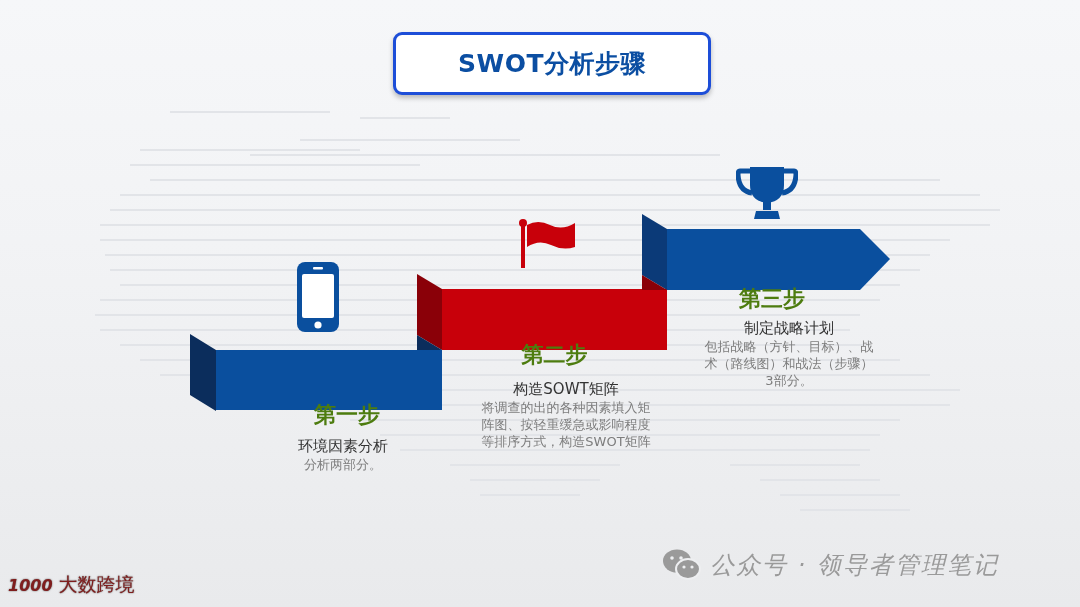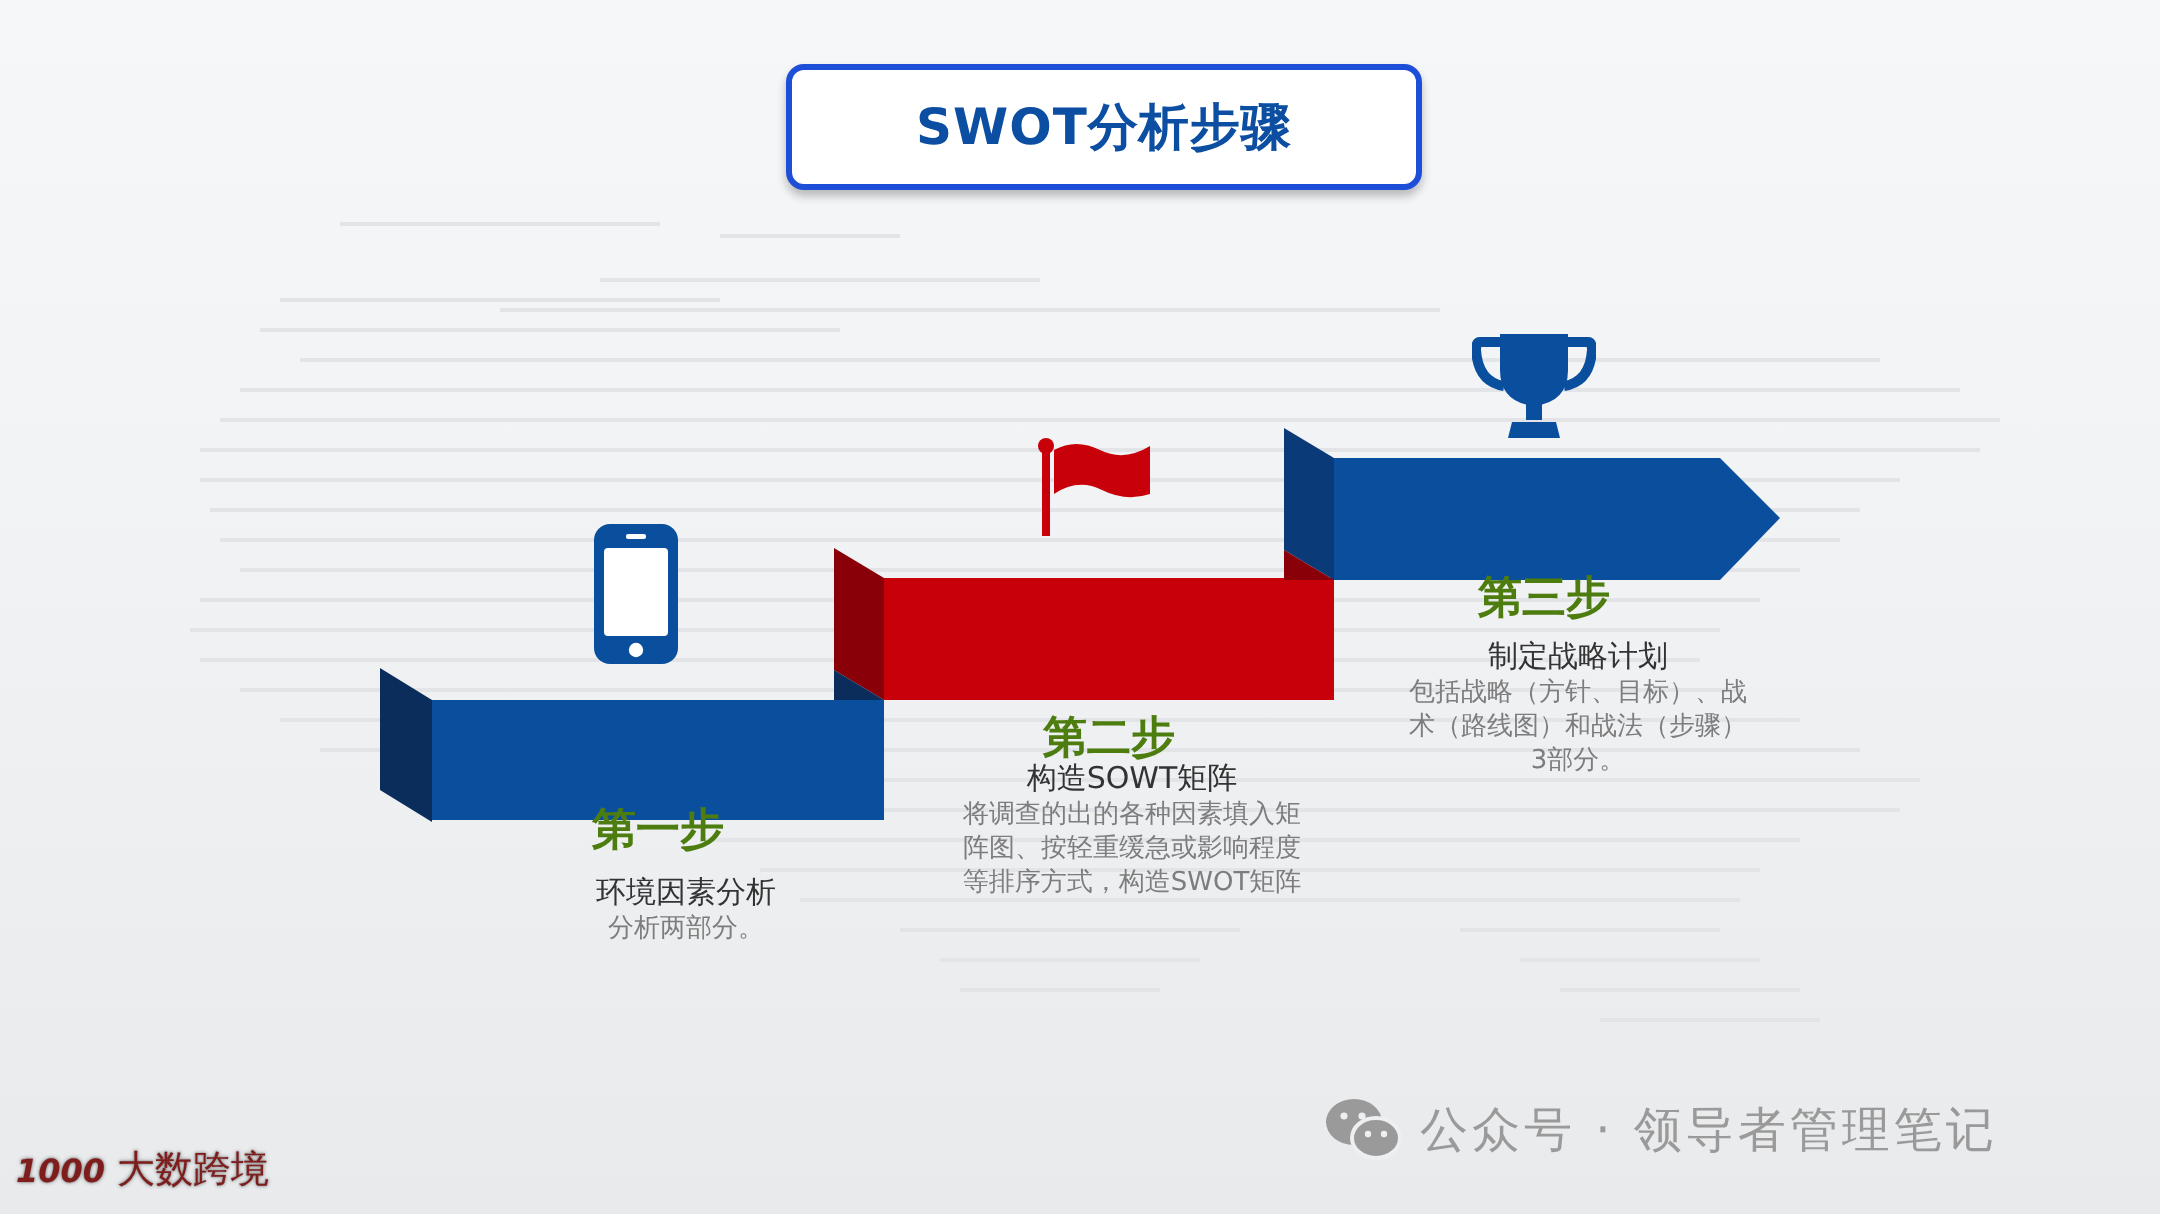--- a/index.html
+++ b/index.html
@@ -25,21 +25,21 @@
   .band-label {
     position:absolute; color:#4d7c0f; font-size:22px; font-weight:bold;
     display:flex; align-items:center; justify-content:center;margin-top:39px;
   }
   .icon { position:absolute; }
   .desc { position:absolute;text-align:center; }
   .desc-title { font-size:15px; color:#333; line-height:20px; }
   .desc-body { font-size:13px; color:#7d7d7d; line-height:17px; }
   .watermark {
     position:absolute; left:662px; top:548px; display:flex; align-items:center;
-    color:#9a9a9a; font-size:24px; letter-spacing:2px;
+    color:#9a9a9a; font-size:24px; letter-spacing:2px;font-style:italic;
   }
   .corner-logo {
     position:absolute; left:8px; top:572px; display:flex; align-items:center;
     color:#7f1d1d; font-size:19px; text-shadow: 0 0 2px #888, 0 0 1px #777;
   }
   .corner-logo .mark { font-size:16px; font-weight:bold; margin-right:6px; font-style:italic; }
 </style>
 </head>
 <body>
 
@@ -91,21 +91,21 @@
     <rect x="16" y="5" width="10" height="2.5" rx="1" fill="#fff"></rect>
     <circle cx="21" cy="63" r="3.6" fill="#fff"></circle>
   </svg>
 </div>
 
 <div class="band" style="left:190px; top:334px; width:252px; height:77px;">
   <svg width="252" height="77">
     <polygon points="0,0 26,16 26,77 0,61" fill="#0b2d5c"></polygon>
     <rect x="26" y="16" width="226" height="60" fill="#0a4f9e"></rect>
   </svg>
-  <div class="band-label" style="left:26px; top:16px; width:226px; height:52px;">第一步</div>
+  <div class="band-label" style="left:44px; top:16px; width:226px; height:52px;">第一步</div>
 </div>
 
 <div class="desc" style="left:228px; top:436px; width:230px;">
   <div class="desc-title">环境因素分析</div>
   <div class="desc-body">分析两部分。</div>
 </div>
 
 <div class="icon" style="left:518px; top:217px;">
   <svg width="60" height="52" viewBox="0 0 60 52">
     <circle cx="5" cy="6" r="4" fill="#c8000a"></circle>
@@ -114,21 +114,21 @@
   </svg>
 </div>
 
 <div class="band" style="left:417px; top:274px; width:250px; height:77px;">
   <svg width="250" height="77">
     <polygon points="0,0 25,15 25,76 0,61" fill="#8a0008"></polygon>
     <rect x="25" y="15" width="225" height="61" fill="#c8000a"></rect>
 
     <polygon points="0,61 25,76 0,76" fill="#0b2d5c"></polygon>
   </svg>
-  <div class="band-label" style="left:25px; top:25px; width:225px; height:61px;">第二步</div>
+  <div class="band-label" style="left:25px; top:11px; width:225px; height:61px;">第二步</div>
 </div>
 
 <div class="desc" style="left:456px; top:379px; width:220px;">
   <div class="desc-title">构造SOWT矩阵</div>
   <div class="desc-body">将调查的出的各种因素填入矩</div>
   <div class="desc-body">阵图、按轻重缓急或影响程度</div>
   <div class="desc-body">等排序方式，构造SWOT矩阵</div>
 </div>
 
 <div class="icon" style="left:736px; top:165px;">

